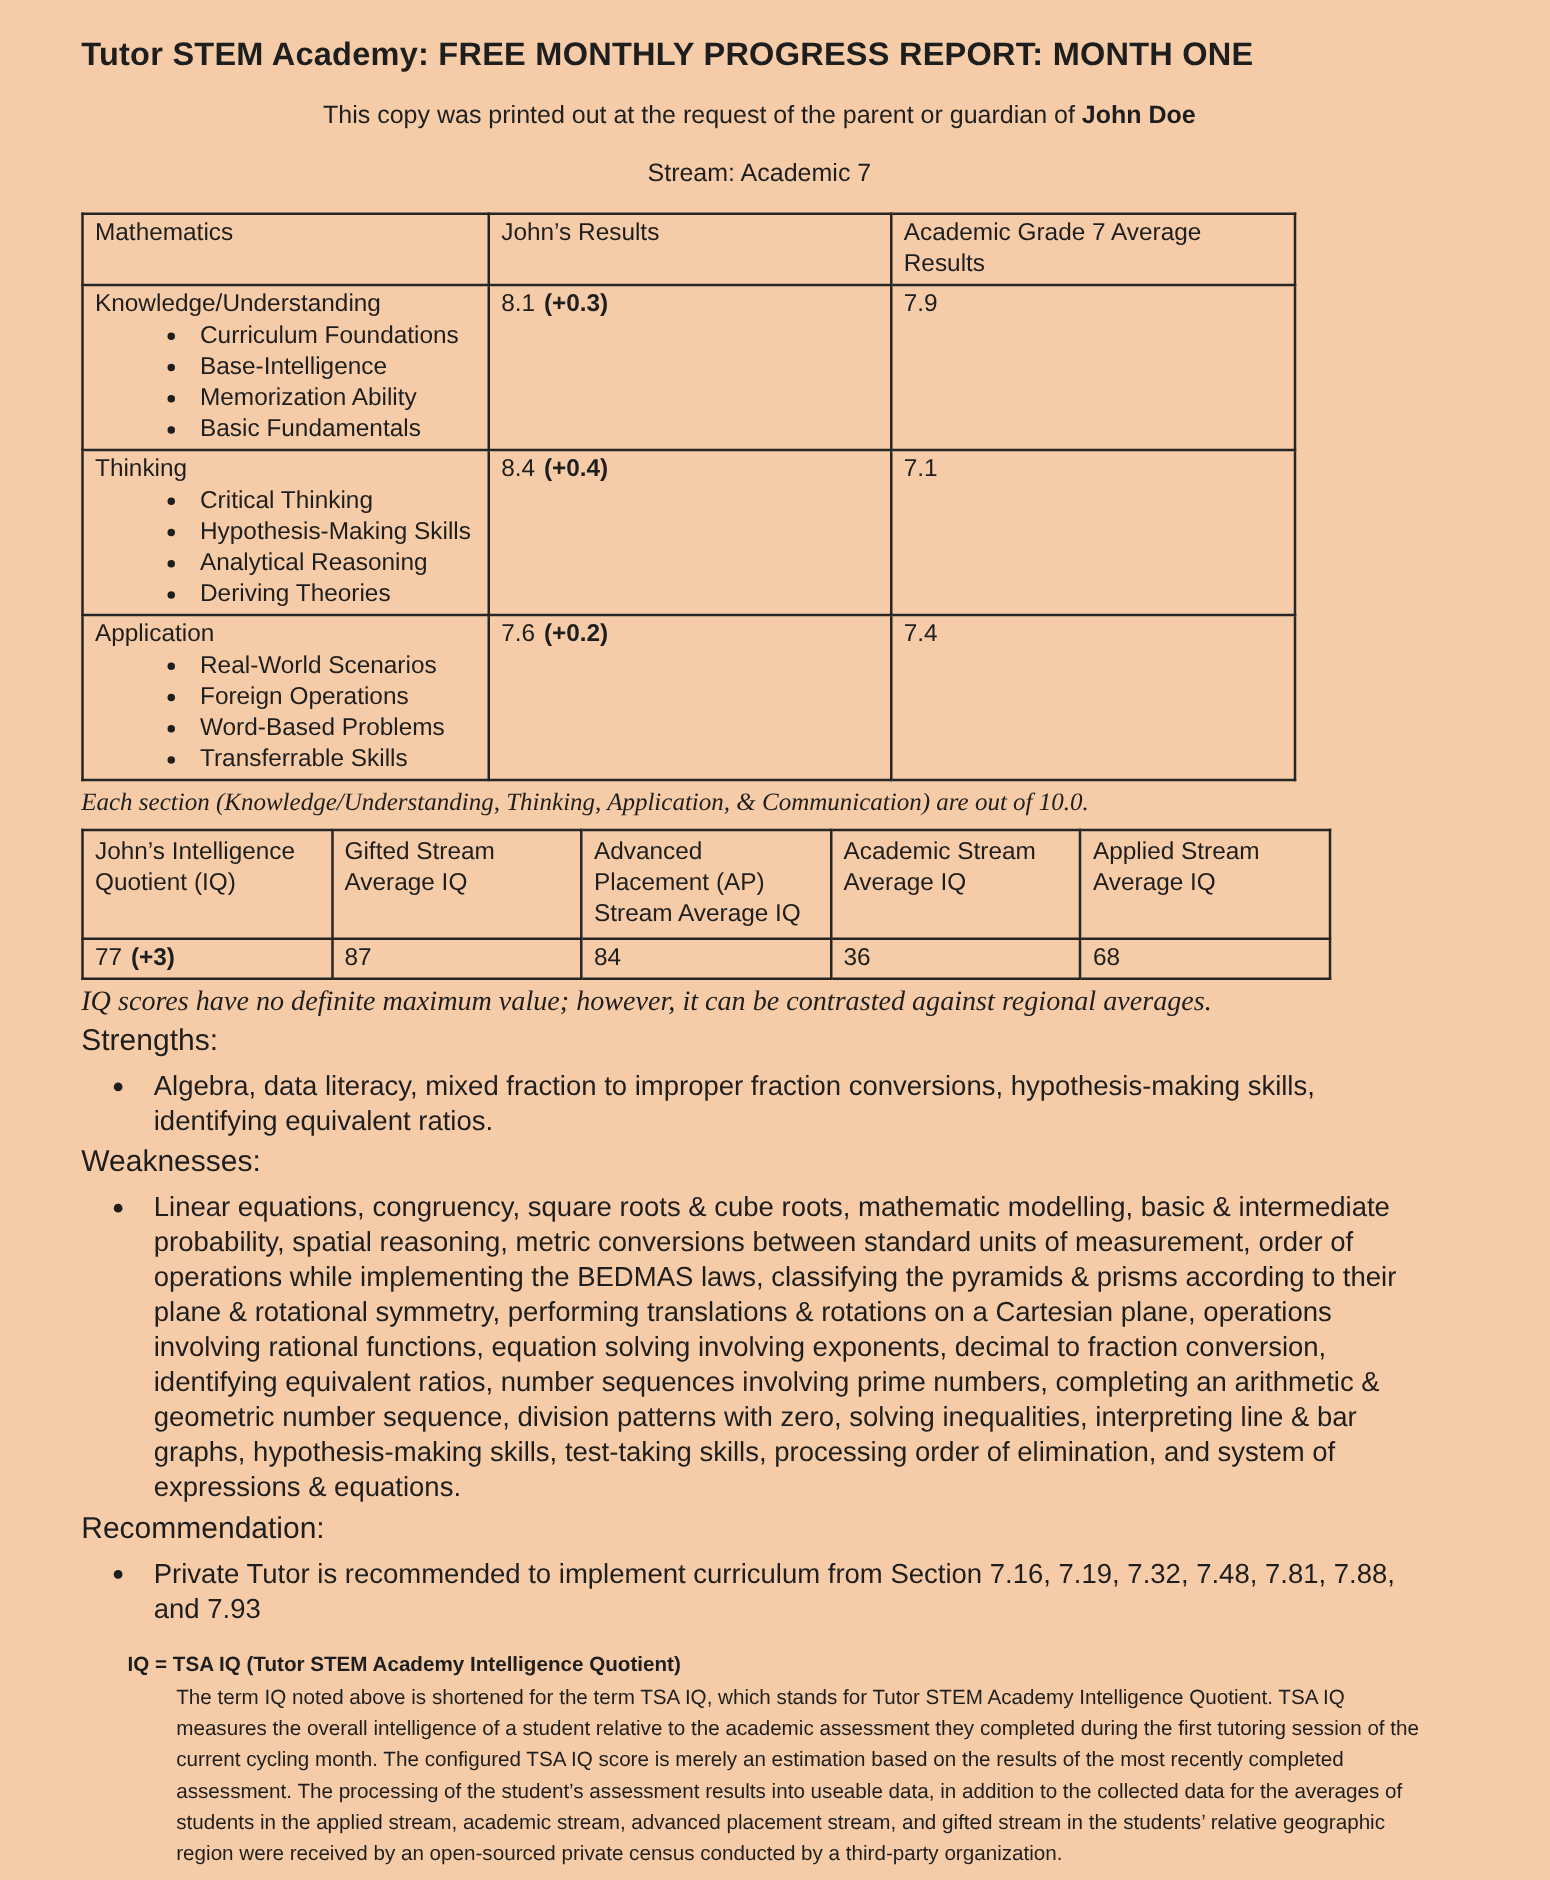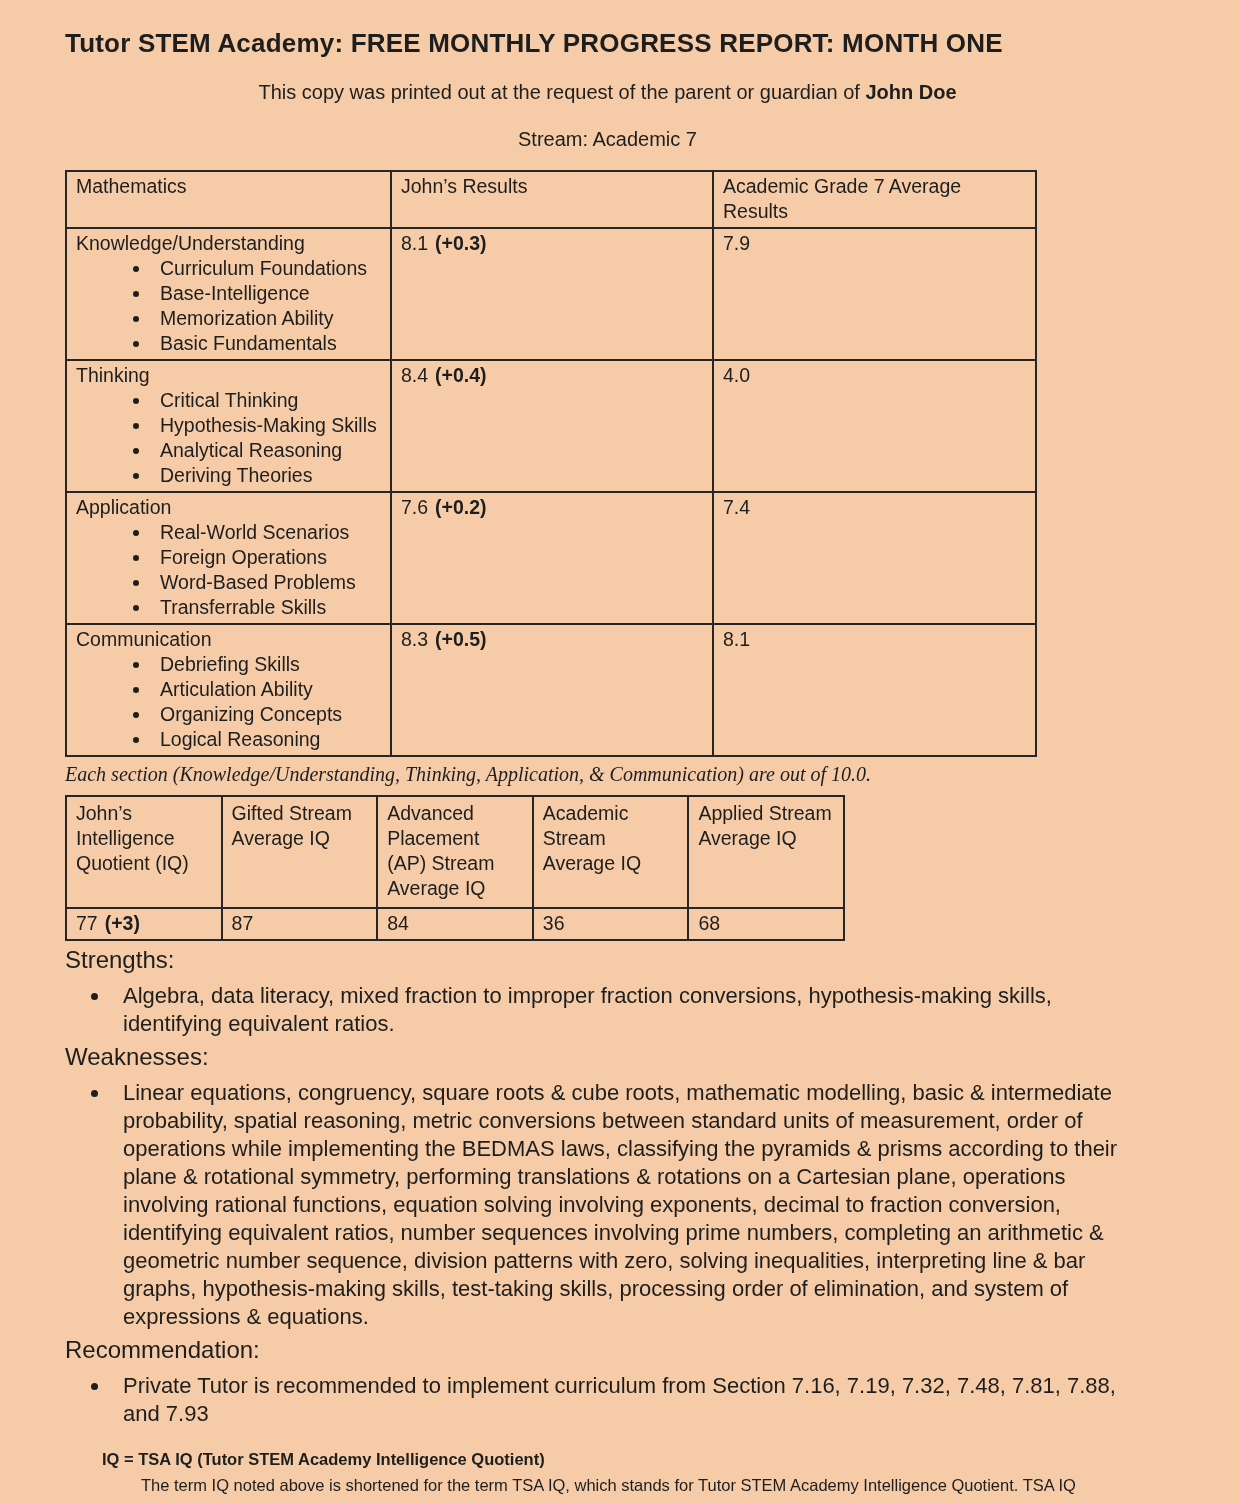--- a/index.html
+++ b/index.html
@@ -64,21 +64,21 @@
     font-family: "Liberation Serif", serif;
     font-style: italic;
     font-size: 20px;
     line-height: 26px;
     margin: 4px 0 8px 0;
   }
 
   
   table.iq {
     border-collapse: collapse;
-    width: 780px;
+    width: 1000px;
     font-size: 19.5px;
     table-layout: fixed;
   }
   table.iq th { padding: 4px 9px 6px 9px; }
   table.iq col { width: 20%; }
 
   .iq-note {
     font-family: "Liberation Serif", serif;
     font-style: italic;
     font-size: 22.5px;
@@ -162,48 +162,35 @@
         <td>
           <div>Thinking</div>
           <ul class="skills">
             <li>Critical Thinking</li>
             <li>Hypothesis-Making Skills</li>
             <li>Analytical Reasoning</li>
             <li>Deriving Theories</li>
           </ul>
         </td>
         <td><span>8.4</span><span class="score-delta">(+0.4)</span></td>
-        <td>4.0</td>
+        <td>7.1</td>
       </tr>
       <tr>
         <td>
           <div>Application</div>
           <ul class="skills">
             <li>Real-World Scenarios</li>
             <li>Foreign Operations</li>
             <li>Word-Based Problems</li>
             <li>Transferrable Skills</li>
           </ul>
         </td>
         <td><span>7.6</span><span class="score-delta">(+0.2)</span></td>
         <td>7.4</td>
       </tr>
-      <tr>
-        <td>
-          <div>Communication</div>
-          <ul class="skills">
-            <li>Debriefing Skills</li>
-            <li>Articulation Ability</li>
-            <li>Organizing Concepts</li>
-            <li>Logical Reasoning</li>
-          </ul>
-        </td>
-        <td><span>8.3</span><span class="score-delta">(+0.5)</span></td>
-        <td>8.1</td>
-      </tr>
     </tbody>
   </table>
 
   <p class="table-note">Each section (Knowledge/Understanding, Thinking, Application, &amp; Communication) are out of 10.0.</p>
 
   <table class="iq">
     <colgroup>
         <col>
         <col>
         <col>
@@ -223,20 +210,21 @@
       <tr>
         <td><span>77</span><span class="iq-delta">(+3)</span></td>
         <td>87</td>
         <td>84</td>
         <td>36</td>
         <td>68</td>
       </tr>
     </tbody>
   </table>
 
+  <p class="iq-note">IQ scores have no definite maximum value; however, it can be contrasted against regional averages.</p>
 
   <p class="sec-heading">Strengths:</p>
   <ul class="sec-list">
     <li>Algebra, data literacy, mixed fraction to improper fraction conversions, hypothesis-making skills, identifying equivalent ratios.</li>
   </ul>
 
   <p class="sec-heading">Weaknesses:</p>
   <ul class="sec-list">
     <li>Linear equations, congruency, square roots &amp; cube roots, mathematic modelling, basic &amp; intermediate probability, spatial reasoning, metric conversions between standard units of measurement, order of operations while implementing the BEDMAS laws, classifying the pyramids &amp; prisms according to their plane &amp; rotational symmetry, performing translations &amp; rotations on a Cartesian plane, operations involving rational functions, equation solving involving exponents, decimal to fraction conversion, identifying equivalent ratios, number sequences involving prime numbers, completing an arithmetic &amp; geometric number sequence, division patterns with zero, solving inequalities, interpreting line &amp; bar graphs, hypothesis-making skills, test-taking skills, processing order of elimination, and system of expressions &amp; equations.</li>
   </ul>

